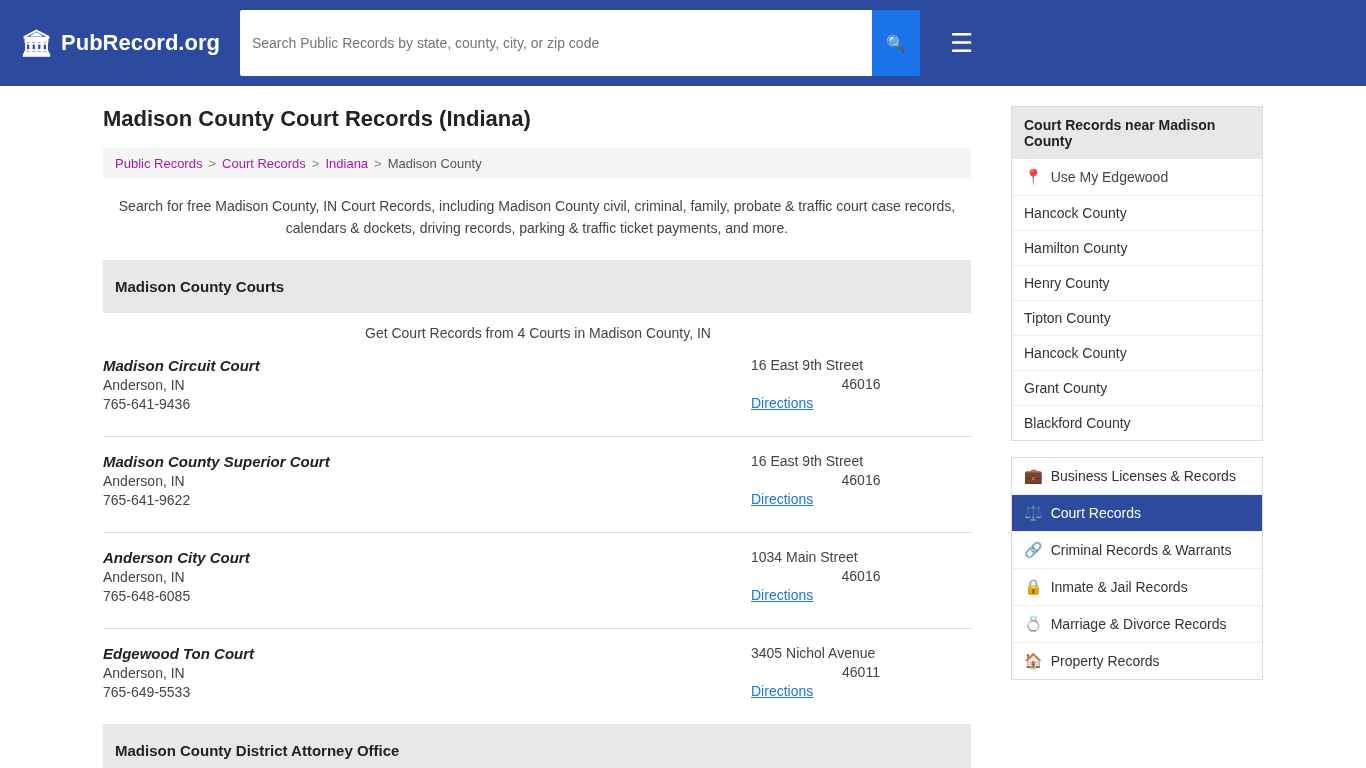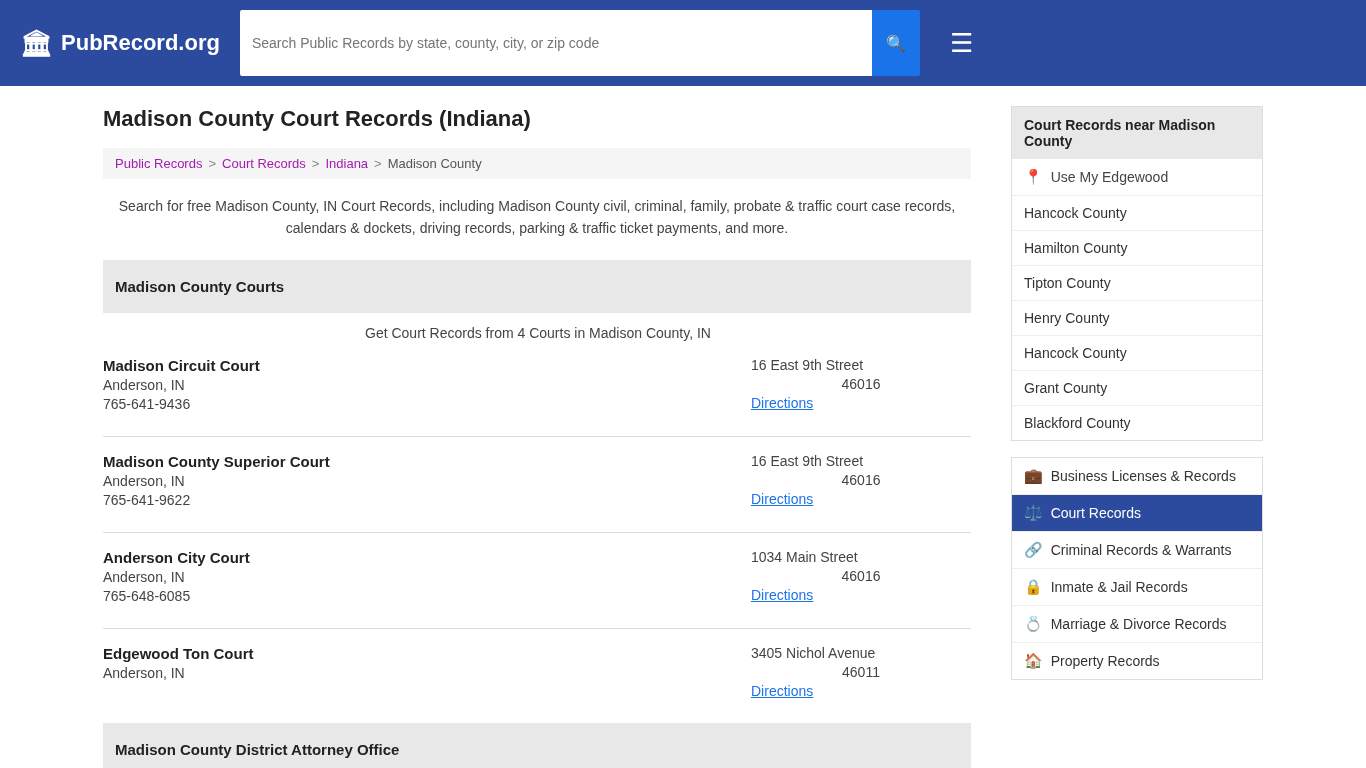--- a/index.html
+++ b/index.html
@@ -123,20 +123,21 @@
       display: flex;
       gap: 40px;
     }
     .court-left { flex: 1; }
     .court-right { width: 220px; }
     .court-name {
       font-weight: bold;
       font-size: 15px;
       color: #222;
       margin-bottom: 3px;
+      font-style: italic;
     }
     .court-city {
       color: #444;
       font-size: 14px;
       margin-bottom: 3px;
     }
     .court-phone {
       color: #444;
       font-size: 14px;
     }
@@ -285,20 +286,21 @@
           <a class="directions-link" href="#">Directions</a>
         </div>
       </div>
     </div>
         <hr class="section-divider">
         <div class="court-entry">
       <div class="court-row">
         <div class="court-left">
           <div class="court-name">Edgewood Ton Court</div>
           <div class="court-city">Anderson, IN</div>
+          <div class="court-phone">765-649-5533</div>
         </div>
         <div class="court-right">
           <div class="court-address">3405 Nichol Avenue</div>
           <div class="court-zip">46011</div>
           <a class="directions-link" href="#">Directions</a>
         </div>
       </div>
     </div>
       </div>
 
@@ -315,24 +317,24 @@
             <span class="sidebar-icon">📍</span>
             <span>Use My Edgewood</span>
           </div>
           <div class="sidebar-item">
             <span>Hancock County</span>
           </div>
           <div class="sidebar-item">
             <span>Hamilton County</span>
           </div>
           <div class="sidebar-item">
+            <span>Henry County</span>
+          </div>
+          <div class="sidebar-item">
             <span>Tipton County</span>
-          </div>
-          <div class="sidebar-item">
-            <span>Henry County</span>
           </div>
           <div class="sidebar-item">
             <span>Hancock County</span>
           </div>
           <div class="sidebar-item">
             <span>Grant County</span>
           </div>
           <div class="sidebar-item">
             <span>Blackford County</span>
           </div>

